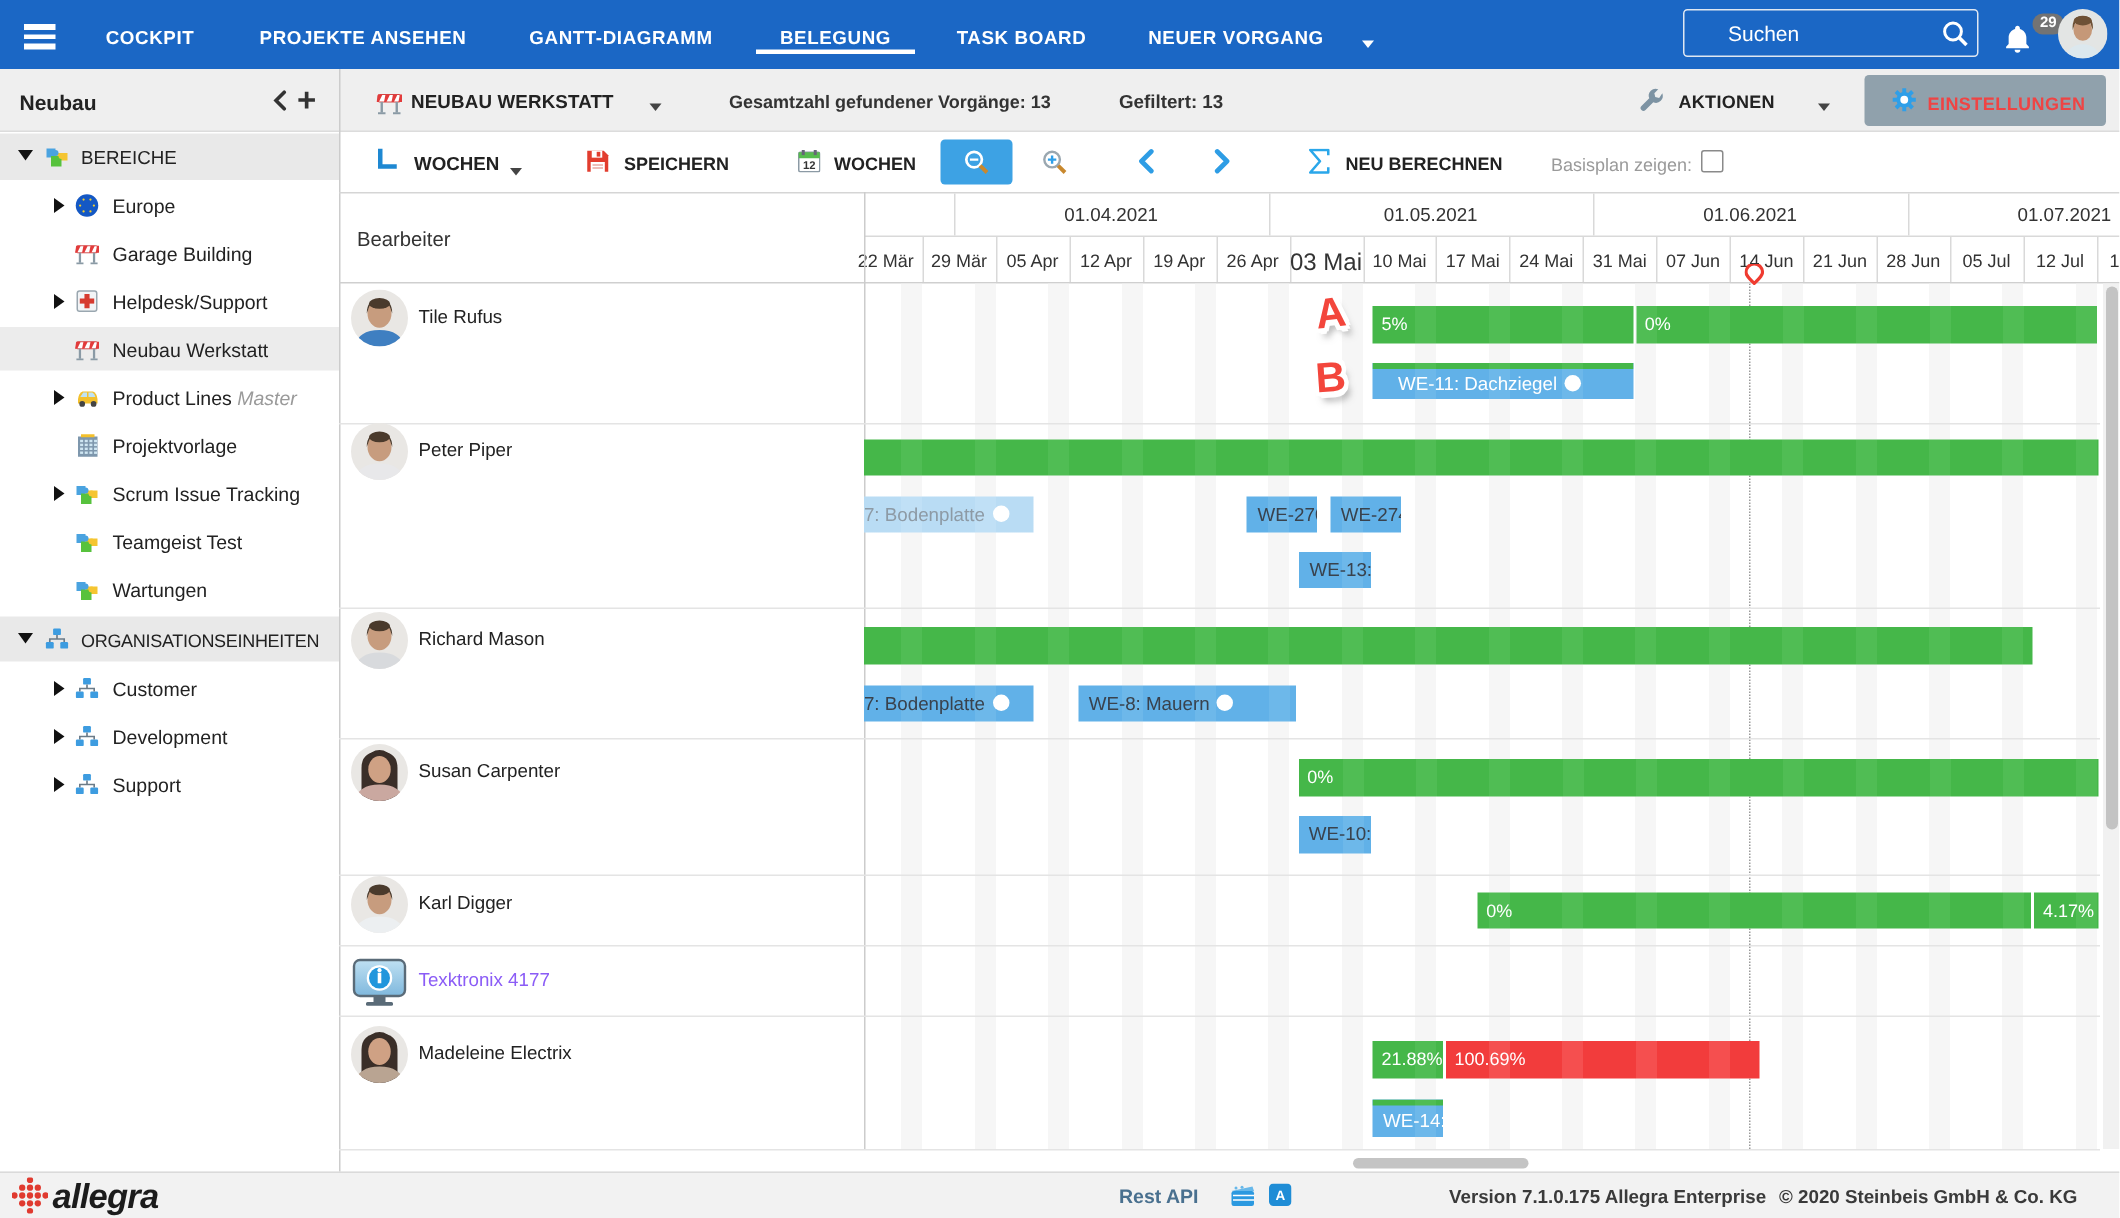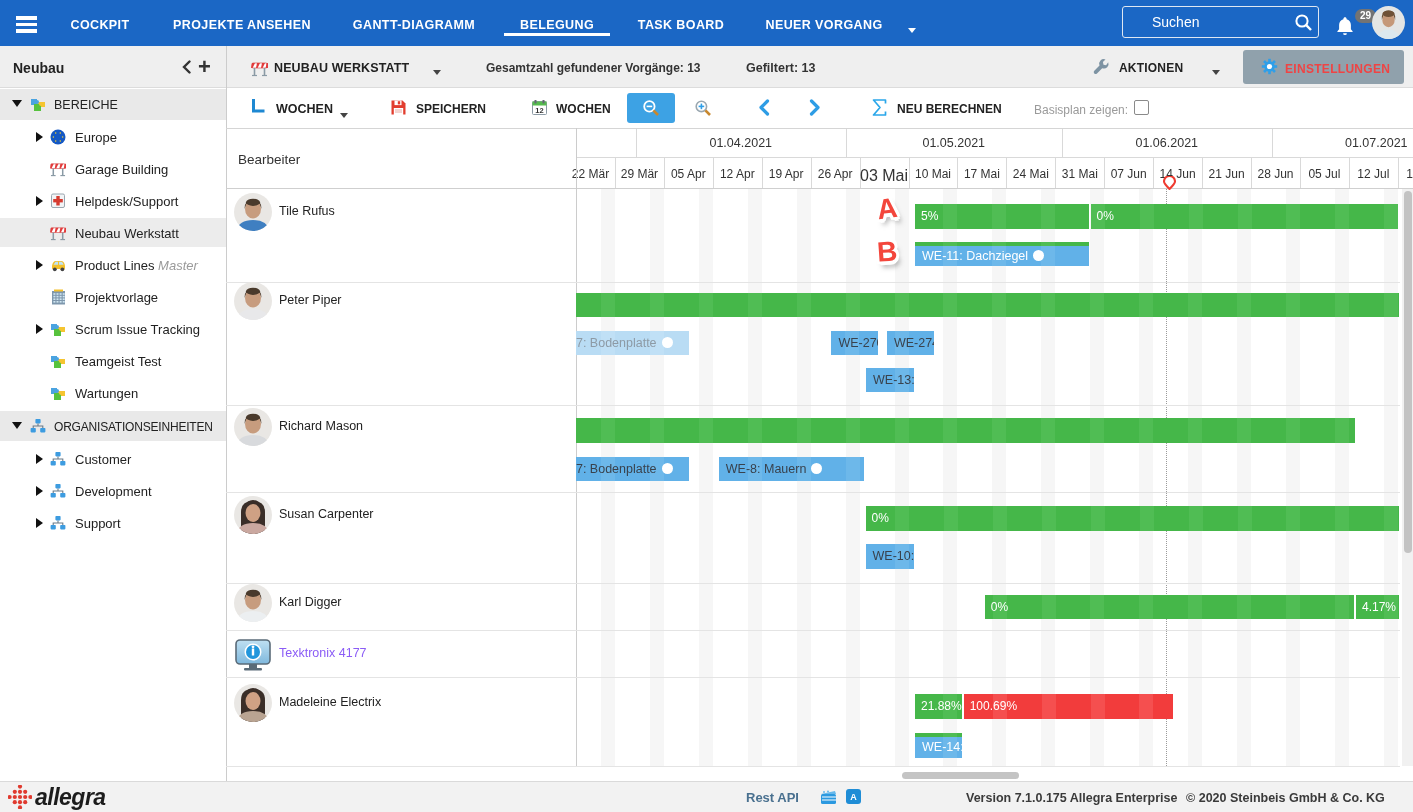--- a/index.html
+++ b/index.html
@@ -389,21 +389,21 @@
       <div class="lbl" style="font-size:12px;padding-left:6px;line-height:24px">4.17%</div>
     </div>
 <div class="bar" style="left:339.0px;top:505.0px;width:47.3px;height:25.0px;background-image:repeating-linear-gradient(90deg,#45b749 0 28.44px,#50bd54 28.44px 42.44px,#45b749 42.44px 48.93px);">
       <div class="lbl" style="font-size:12px;padding-left:6px;line-height:25px">21.88%</div>
     </div>
 <div class="bar" style="left:387.7px;top:505.0px;width:209.3px;height:25.0px;background-image:repeating-linear-gradient(90deg,#f23c3c 0 28.67px,#f54f4f 28.67px 42.67px,#f23c3c 42.67px 48.93px);">
       <div class="lbl" style="font-size:12px;padding-left:6px;line-height:25px">100.69%</div>
     </div>
 <div class="bar" style="left:339.0px;top:52.5px;width:173.5px;height:24.0px;background-image:repeating-linear-gradient(90deg,#61b1e8 0 28.44px,#6db8ea 28.44px 42.44px,#61b1e8 42.44px 48.93px);background-position:0 0;">
       <div class="abs" style="left:0;top:0;width:173.5px;height:4.5px;background-image:repeating-linear-gradient(90deg,#45b749 0 28.44px,#50bd54 28.44px 42.44px,#45b749 42.44px 48.93px);"></div>
-      <div class="lbl" style="color:#fff;padding-left:7px;line-height:28px">WE-11: Dachziegel<span class="circ"></span></div>
+      <div class="lbl" style="color:#fff;padding-left:17px;line-height:28px">WE-11: Dachziegel<span class="circ"></span></div>
     </div>
 <div class="bar" style="left:-10.0px;top:141.5px;width:123.0px;height:24.0px;background-image:repeating-linear-gradient(90deg,#b9dcf4 0 34.93px,#c0e0f6 34.93px 48.93px,#b9dcf4 48.93px 48.93px);">
       <div class="lbl" style="color:#8d9aa5;padding-left:3px;line-height:24px">17: Bodenplatte<span class="circ"></span></div>
     </div>
 <div class="bar" style="left:255.4px;top:141.5px;width:47.0px;height:24.0px;background-image:repeating-linear-gradient(90deg,#61b1e8 0 14.18px,#6db8ea 14.18px 28.18px,#61b1e8 28.18px 48.93px);">
       <div class="lbl" style="color:#39424d;padding-left:7px;line-height:24px">WE-270</div>
     </div>
 <div class="bar" style="left:310.9px;top:141.5px;width:47.0px;height:24.0px;background-image:repeating-linear-gradient(90deg,#61b1e8 0 7.61px,#6db8ea 7.61px 21.61px,#61b1e8 21.61px 48.93px);">
       <div class="lbl" style="color:#39424d;padding-left:7px;line-height:24px">WE-274</div>
     </div>

